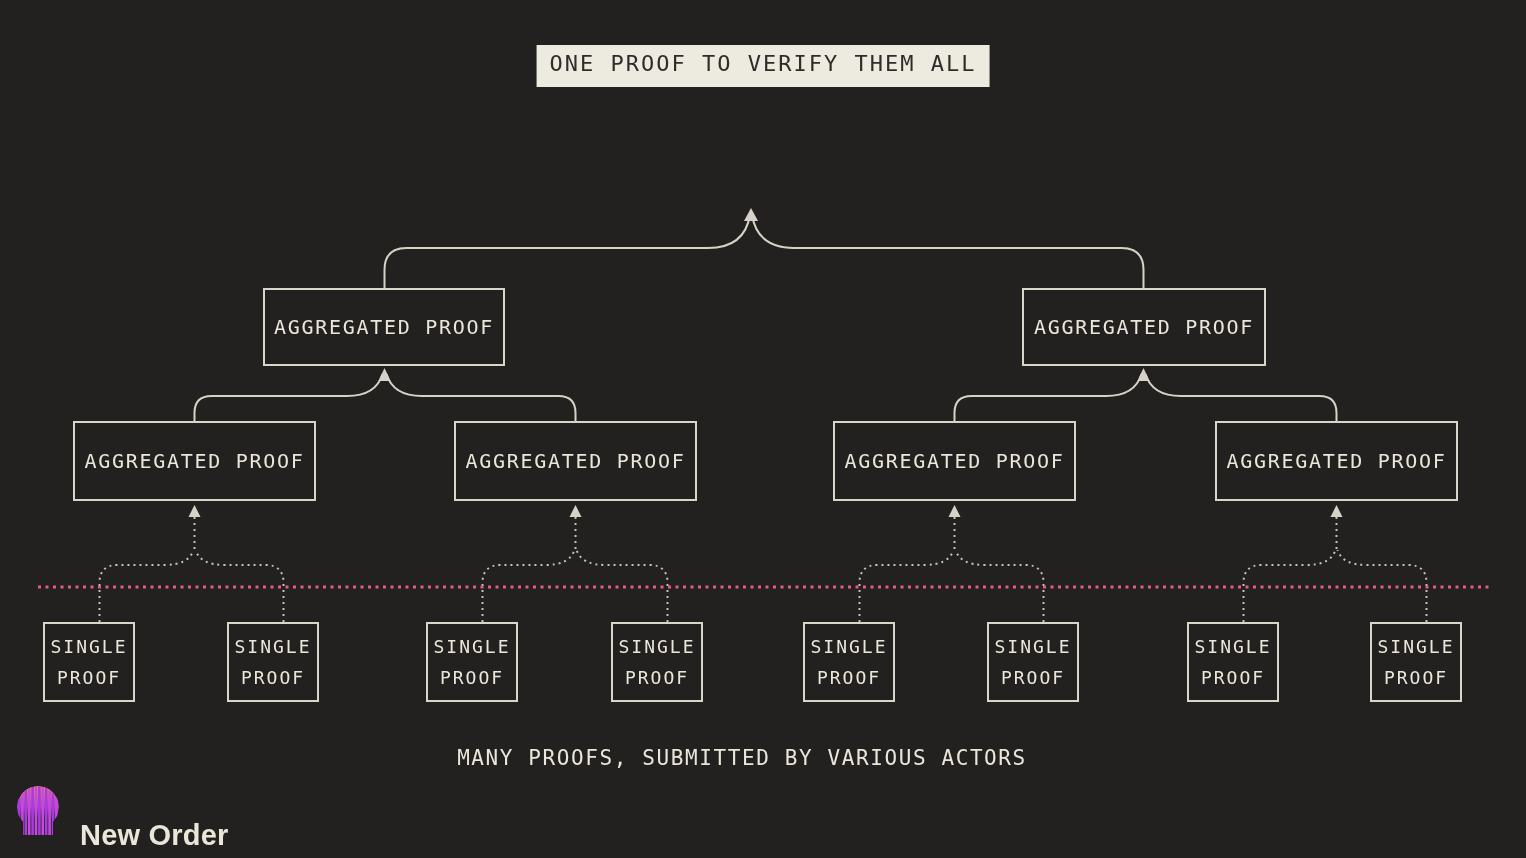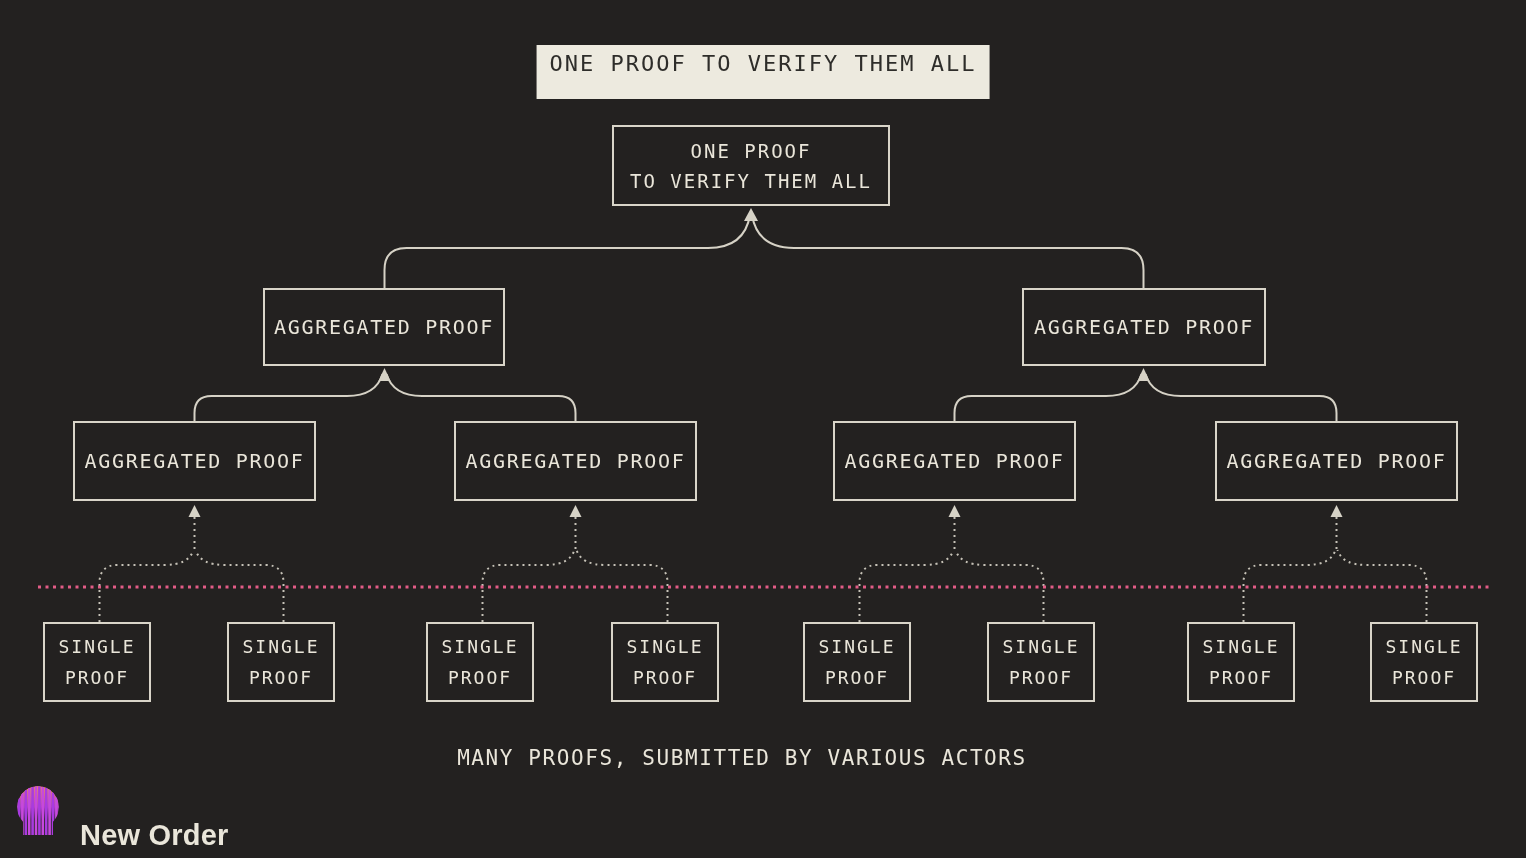--- a/index.html
+++ b/index.html
@@ -27,38 +27,38 @@
     color:var(--text);
   }
   svg.connectors{position:absolute;left:0;top:0;width:1526px;height:858px;}
   .solid-conn{stroke:var(--line);stroke-width:2;fill:none;}
   .dotted-conn{stroke:var(--dotted-line);stroke-width:2;fill:none;stroke-dasharray:2 4;}
   .arrowhead{fill:var(--line);stroke:none;}
   .pink-line{stroke:var(--accent-pink);stroke-width:3;fill:none;stroke-dasharray:3 4.5;}
   .banner{
     position:absolute;top:45px;left:50%;transform:translateX(-50%);
     background:var(--banner-bg);color:var(--banner-text);
-    font-size:22px;letter-spacing:2px;line-height:38px;height:54px;
+    font-size:22px;letter-spacing:2px;line-height:38px;height:42px;
     padding:0 13px;white-space:nowrap;
   }
   .box{
     position:absolute;border:2px solid var(--box-border);
     display:flex;flex-direction:column;align-items:center;justify-content:center;
     text-align:center;box-sizing:border-box;background:var(--background);
   }
   .box.root{left:612px;top:125px;width:278px;height:81px;font-size:19px;letter-spacing:2px;line-height:30px;}
   .box.agg{height:78px;font-size:20px;letter-spacing:1.7px;white-space:nowrap;text-align:right;}
   .box.l2-0{left:263px;top:288px;width:242px;}
   .box.l2-1{left:1022px;top:288px;width:244px;}
   .box.l3{top:421px;width:243px;height:80px;}
   .box.l3-0{left:73px;}
   .box.l3-1{left:454px;}
   .box.l3-2{left:833px;}
   .box.l3-3{left:1215px;}
-  .box.single{top:622px;width:108px;height:80px;font-size:18px;letter-spacing:2px;line-height:31px;}
+  .box.single{top:622px;width:92px;height:80px;font-size:18px;letter-spacing:2px;line-height:31px;}
   .box.s0{left:43px;}  .box.s1{left:227px;}
   .box.s2{left:426px;} .box.s3{left:611px;}
   .box.s4{left:803px;} .box.s5{left:987px;}
   .box.s6{left:1187px;}.box.s7{left:1370px;}
   .caption{
     position:absolute;top:746px;left:5px;width:1474px;
     text-align:center;font-size:21px;letter-spacing:1.6px;color:var(--text);
     white-space:nowrap;
   }
   .logo{
@@ -127,24 +127,20 @@
       <path class="dotted-conn" d="M 1426.5 622 L 1426.5 583 Q 1426.5 565 1408.5 565 L 1367 565 C 1350 565 1341 560 1337.5 550"></path>
       <path class="dotted-conn" d="M 1336.5 549 L 1336.5 516"></path>
       <polygon class="arrowhead" points="1336.5,505 1330.5,517 1342.5,517"></polygon>
     </g>
 
     <path class="pink-line" d="M 38 587 L 1489 587"></path>
   </svg>
 
   <div class="banner">ONE PROOF TO VERIFY THEM ALL</div>
 
-  <div class="box root">
-    <div>ONE PROOF</div>
-    <div>TO VERIFY THEM ALL</div>
-  </div>
 
   <div class="box agg l2-0">AGGREGATED PROOF</div>
   <div class="box agg l2-1">AGGREGATED PROOF</div>
 
   <div class="box agg l3 l3-0">AGGREGATED PROOF</div>
   <div class="box agg l3 l3-1">AGGREGATED PROOF</div>
   <div class="box agg l3 l3-2">AGGREGATED PROOF</div>
   <div class="box agg l3 l3-3">AGGREGATED PROOF</div>
 
   <div class="box single s0">

